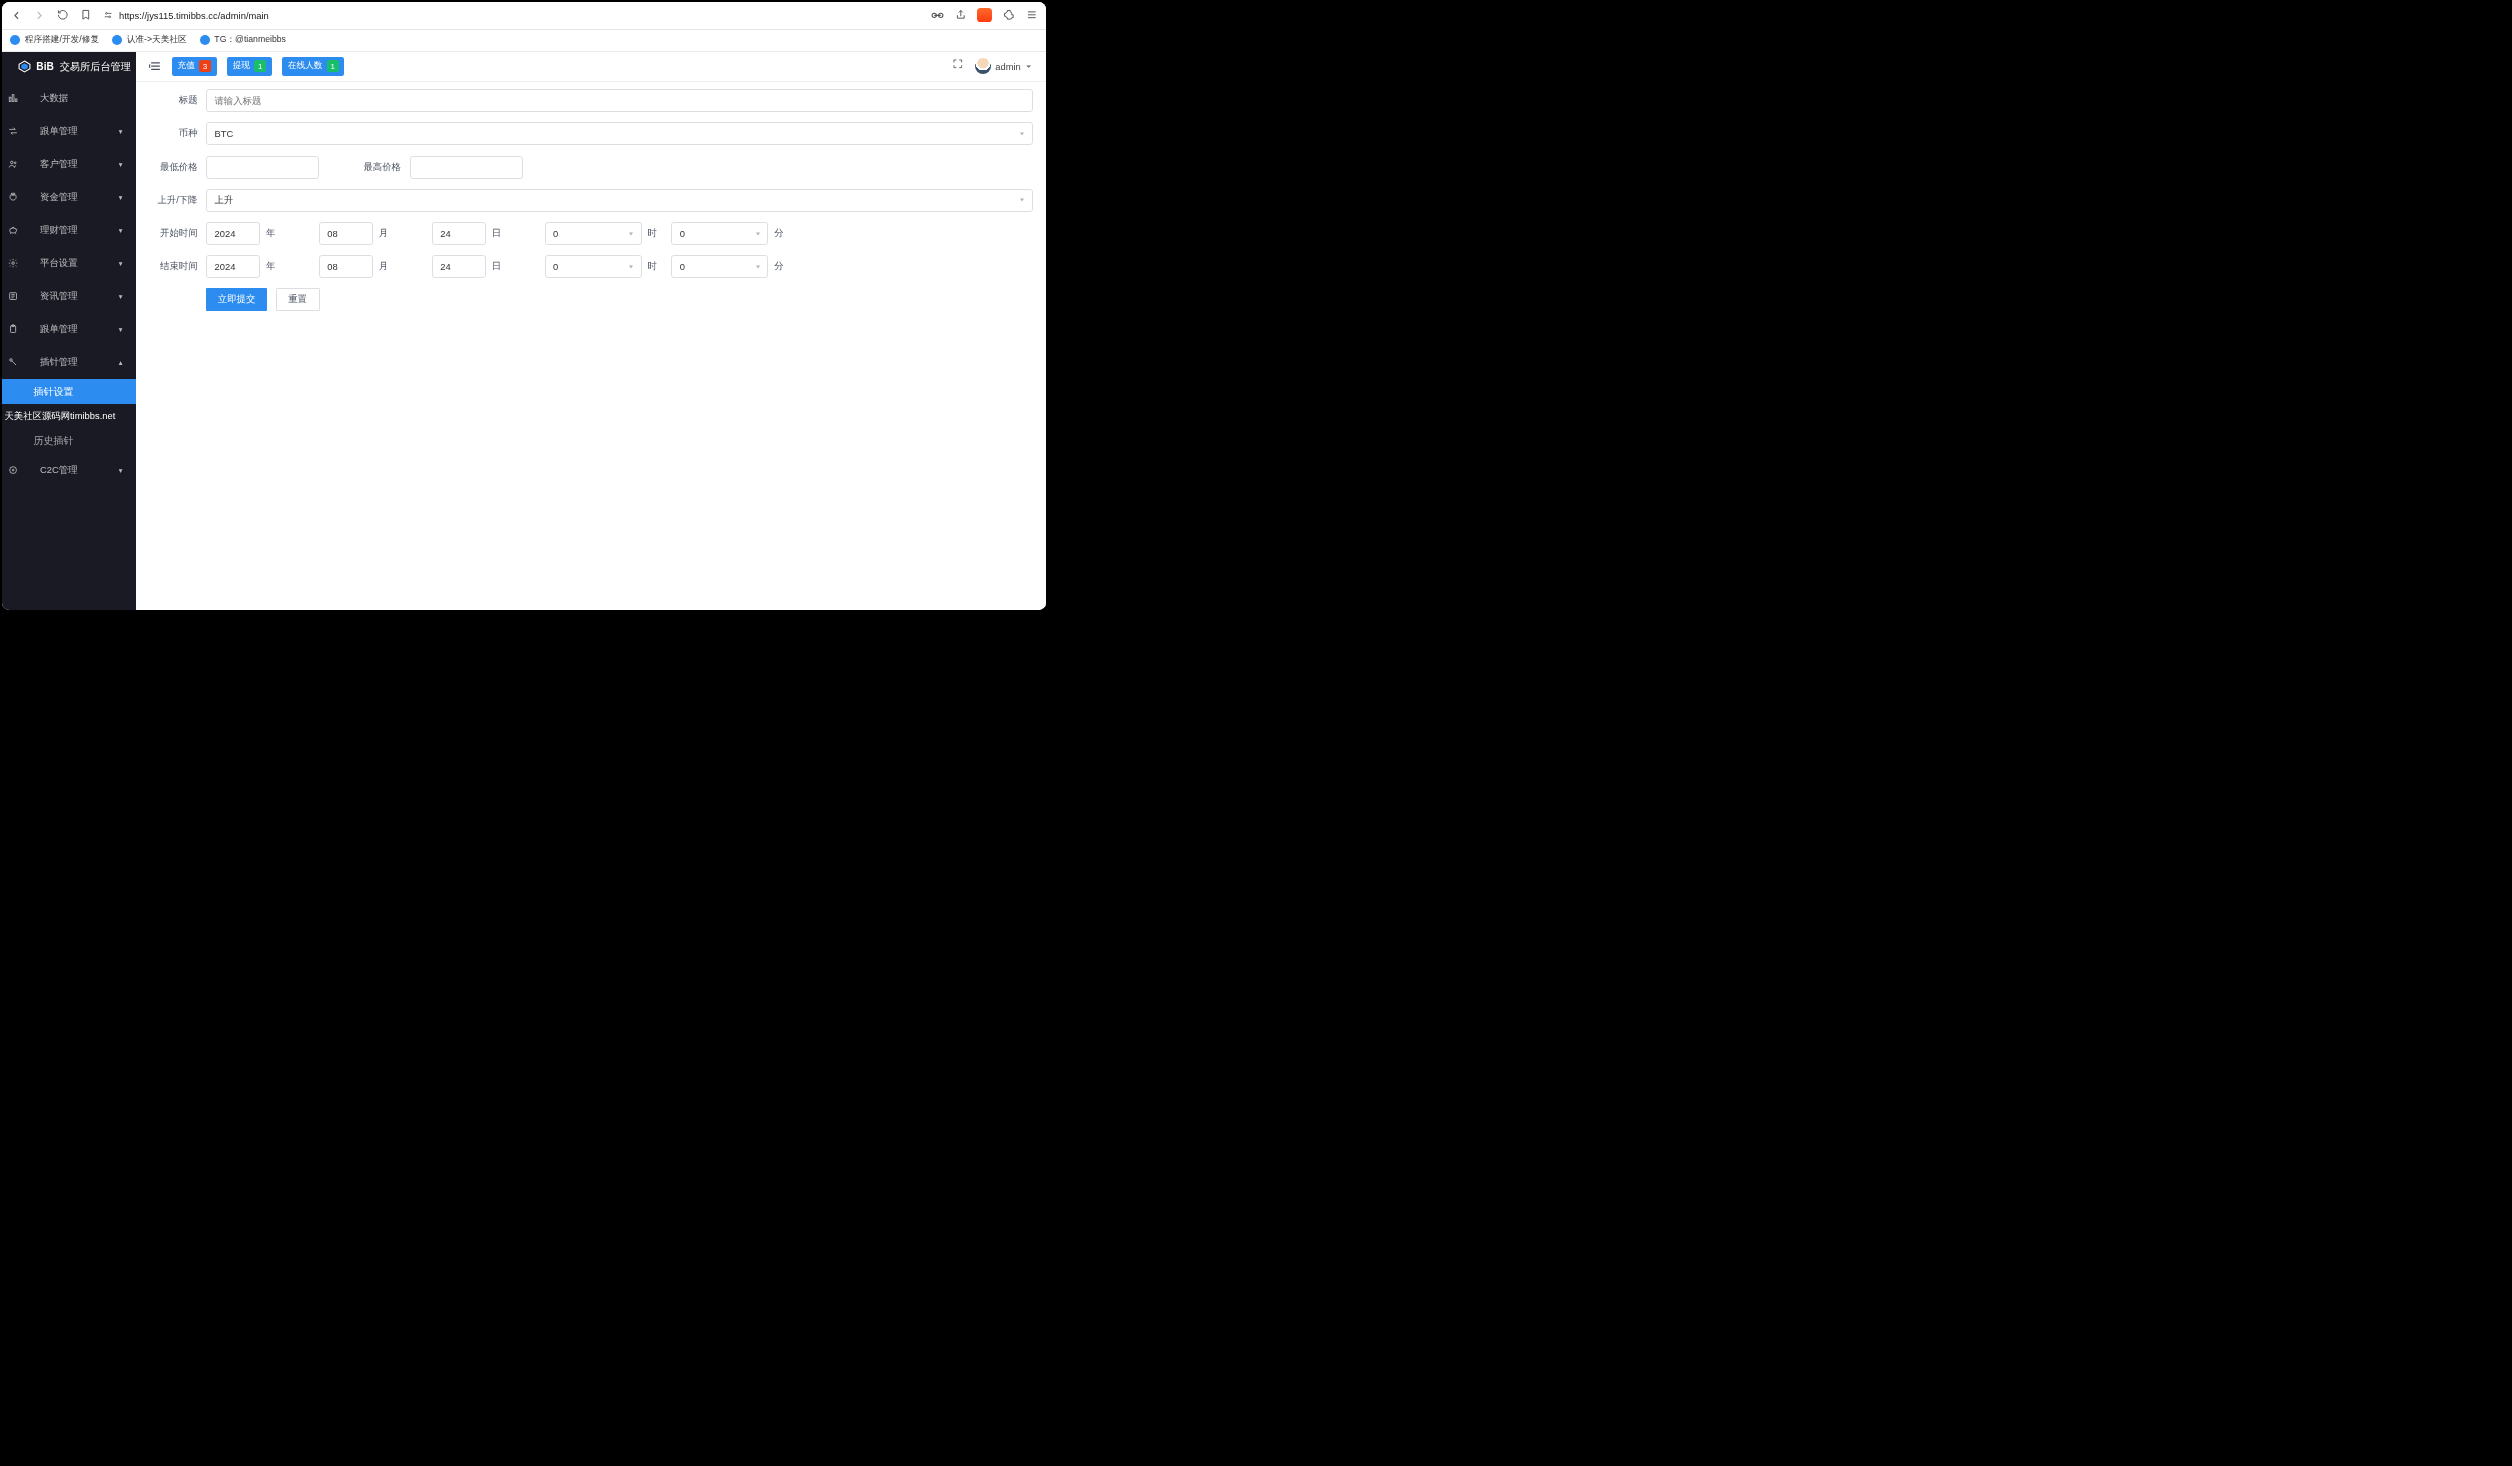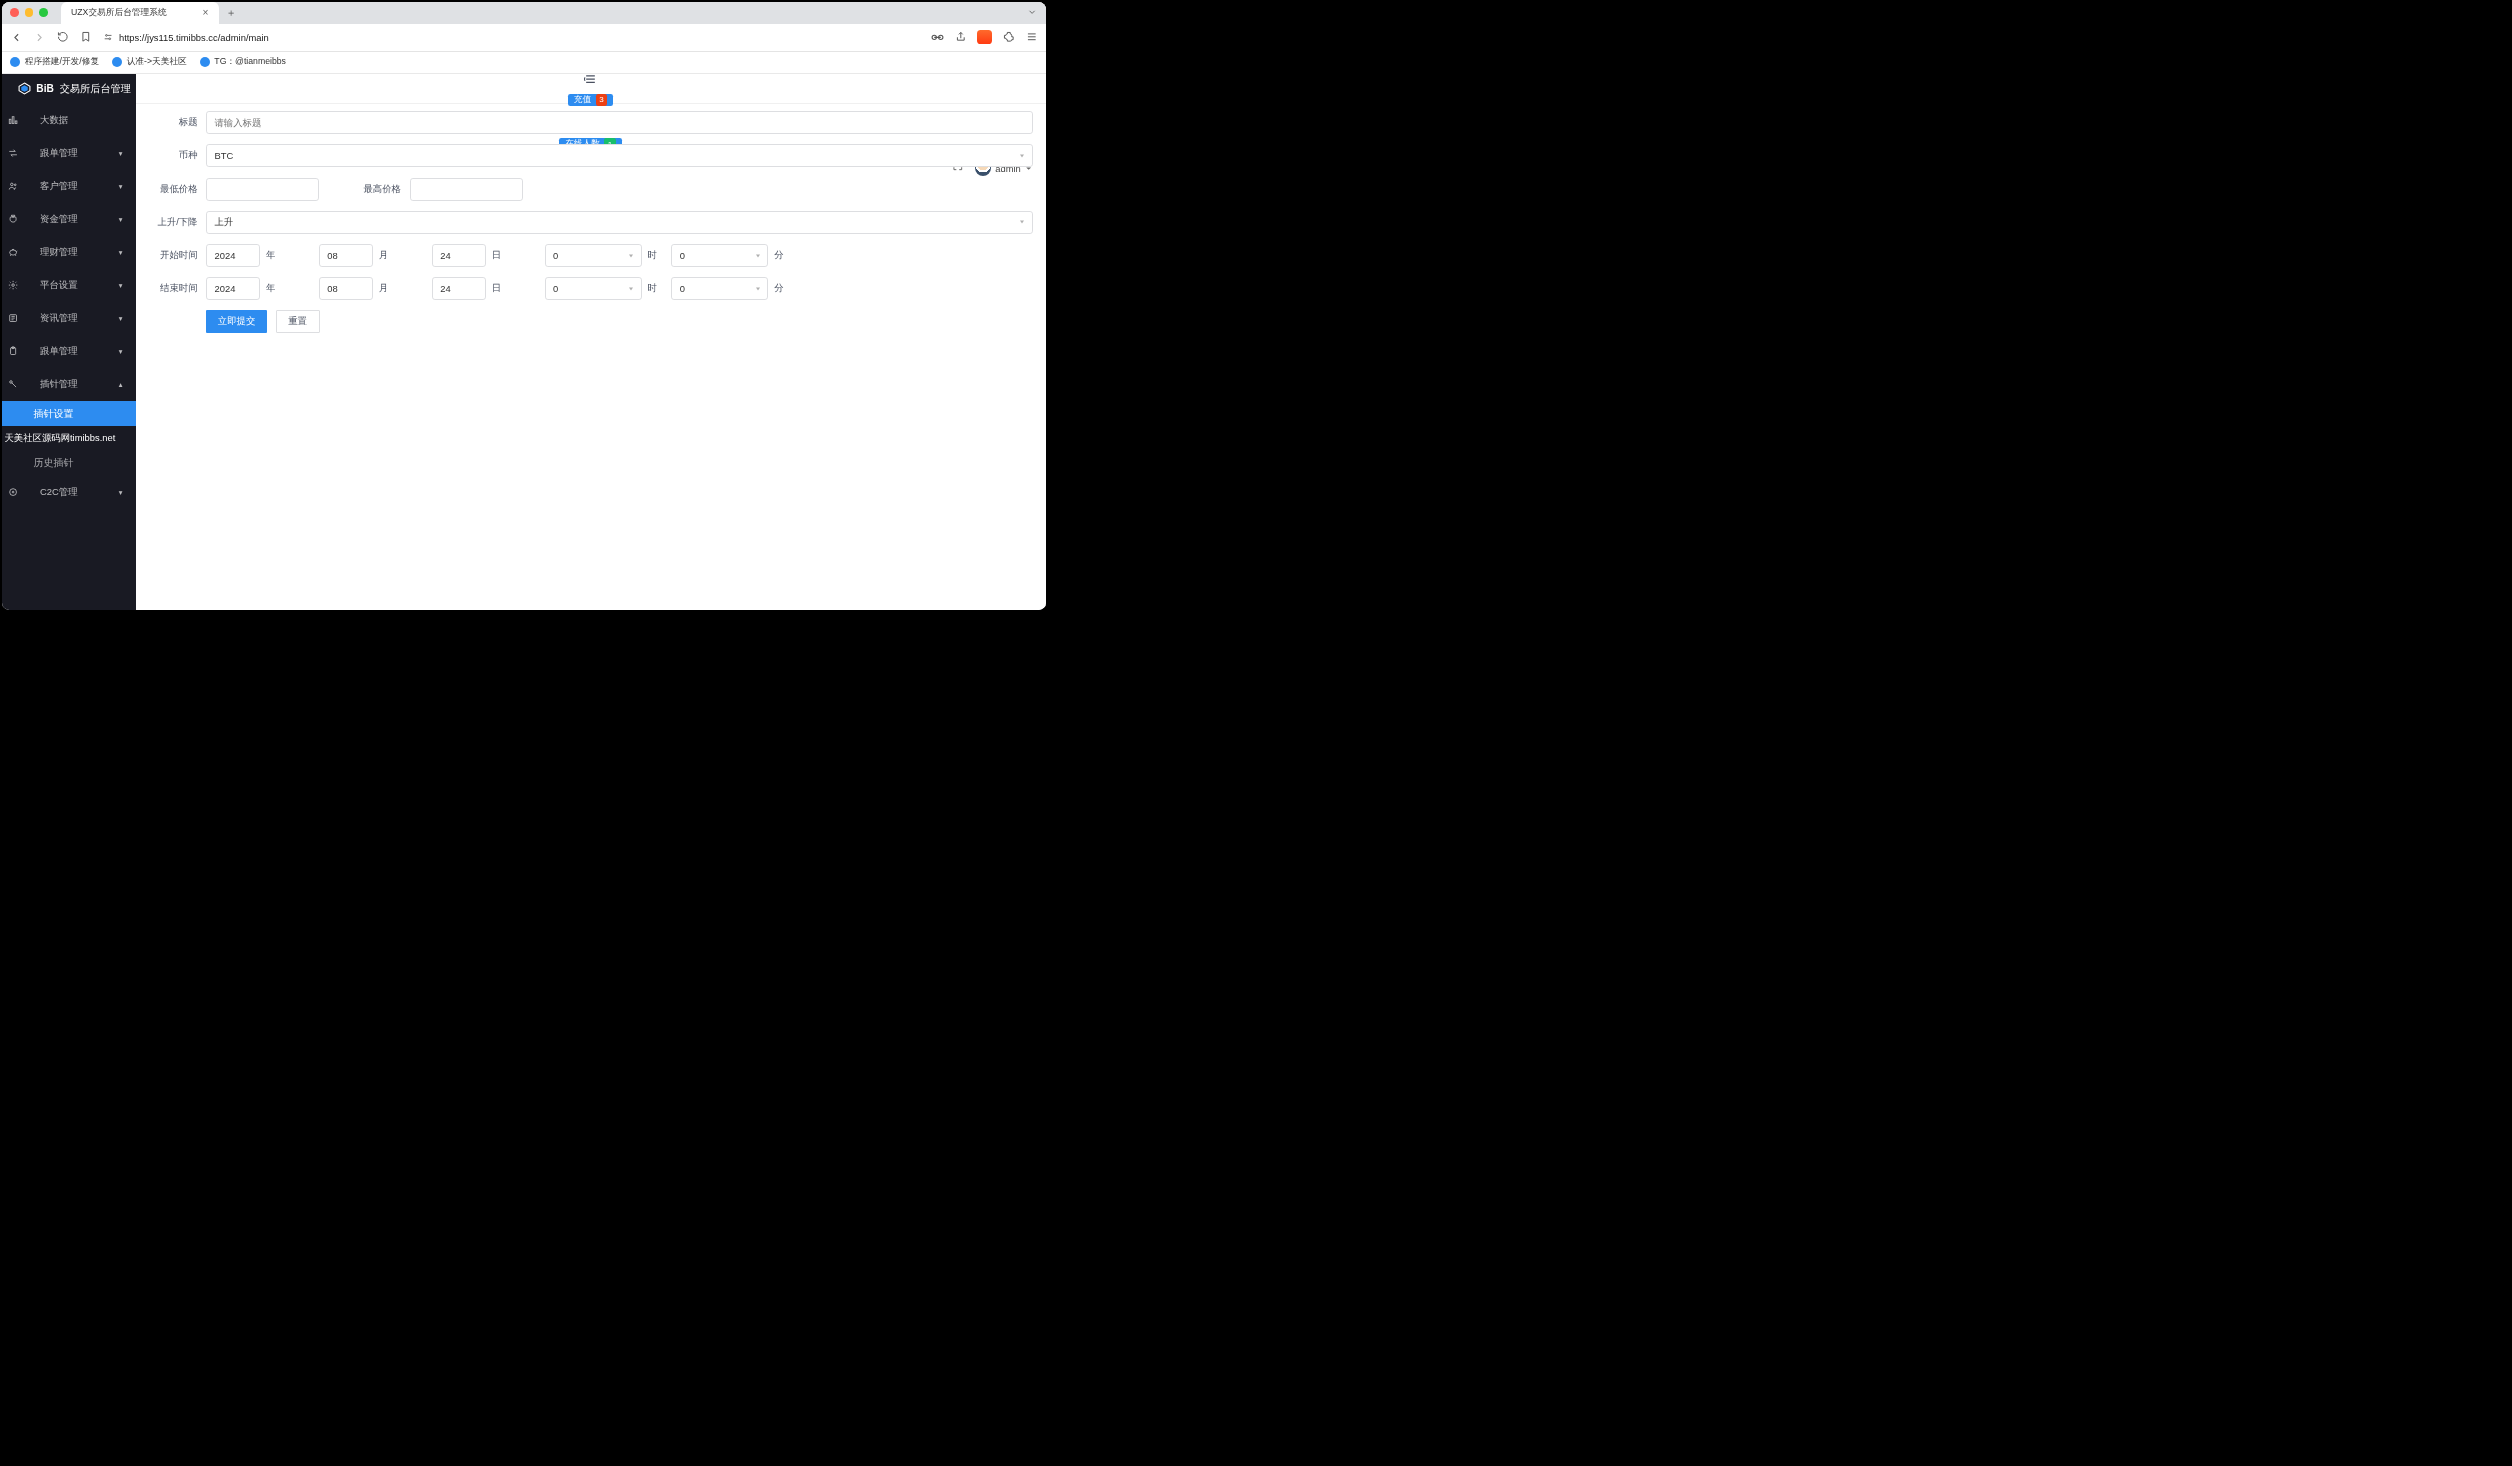--- a/index.html
+++ b/index.html
@@ -40,21 +40,21 @@
     .side-logo { display: inline-flex; align-items: center; justify-content: center; width: 13px; height: 13px; }
     .menu-item { height: 33px; display: flex; align-items: center; padding: 0 13px 0 6px; font-size: 9.4px; cursor: pointer; gap: 21px; }
     .menu-item .caret { margin-left: auto; font-size: 7.3px; }
     .menu-item .icon { width: 11.6px; display: inline-flex; justify-content: center; }
     .submenu { display: flex; flex-direction: column; }
     .sub-item { height: 25px; display: flex; align-items: center; padding-left: 32px; font-size: 10px; color: rgba(255,255,255,.6); cursor: pointer; }
     .sub-item.active { background: #2d8cf0; color: #fff; }
     .side-watermark { font-size: 9.4px; color: #fff; padding: 5.8px 2.9px; }
 
     .main { flex: 1; display: flex; flex-direction: column; background: #fff; }
-    .topbar { height: 30.5px; display: flex; align-items: center; padding: 0 13px; gap: 10.2px; border-bottom: 0.7px solid #f0f0f0; flex-direction: column; }
+    .topbar { height: 30.5px; display: flex; align-items: center; padding: 0 13px; gap: 10.2px; border-bottom: 0.7px solid #f0f0f0; }
     .top-pill { height: 19px; background: #2d8cf0; color: #fff; border-radius: 2.2px; padding: 0 5.8px; font-size: 8.7px; display: inline-flex; align-items: center; gap: 4.4px; }
     .badge { min-width: 11.6px; height: 11.6px; border-radius: 2.2px; display: inline-flex; align-items: center; justify-content: center; font-size: 8px; padding: 0 2.2px; }
     .badge.red { background: #ed4014; }
     .badge.green { background: #19be6b; }
     .topbar-right { margin-left: auto; display: flex; align-items: flex-start; gap: 11.6px; }
     .avatar { width: 16px; height: 16px; border-radius: 50%; background: radial-gradient(circle at 50% 30%, #f6d9b8 0 40%, #fff 41% 55%, #3a506b 56% 100%); display: inline-block; }
     .user-chip { display: flex; align-items: center; gap: 4.4px; font-size: 9.4px; color: #444; }
 
     .form-area { flex: 1; padding: 7.3px 13px 13px 13px; overflow: auto; }
     .form-row { display: flex; align-items: center; margin-bottom: 10.2px; gap: 8.7px; }
@@ -70,37 +70,20 @@
     .btn.primary { background: #2d8cf0; color: #fff; }
     .btn.default { background: #fff; color: #495060; border: 0.7px solid #dddee1; }
 
     svg { display: block; }
   </style>
 </head>
 <body>
 
 <div class="window">
 
-  <div class="titlebar">
-    <div class="traffic-lights">
-      <div class="tl red"></div>
-      <div class="tl yellow"></div>
-      <div class="tl green"></div>
-    </div>
-    <div class="tab">
-      <span>UZX交易所后台管理系统</span>
-      <span class="close">×</span>
-    </div>
-    <span class="tab-add">＋</span>
-    <span class="titlebar-chevron">
-      <svg width="10.2" height="10.2" viewBox="0 0 24 24" fill="none" stroke="currentColor" stroke-width="2">
-          <polyline points="6 9 12 15 18 9"></polyline>
-        </svg>
-    </span>
-  </div>
 
   <div class="addrbar">
     <span class="iconbtn nav">
       <svg width="13" height="13" viewBox="0 0 24 24" fill="none" stroke="currentColor" stroke-width="2">
           <polyline points="15 18 9 12 15 6"></polyline>
         </svg>
     </span>
     <span class="iconbtn nav disabled">
       <svg width="13" height="13" viewBox="0 0 24 24" fill="none" stroke="currentColor" stroke-width="2">
           <polyline points="9 18 15 12 9 6"></polyline>

